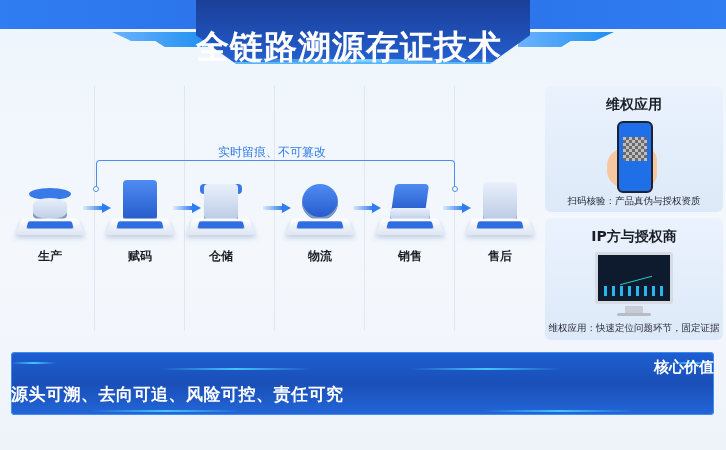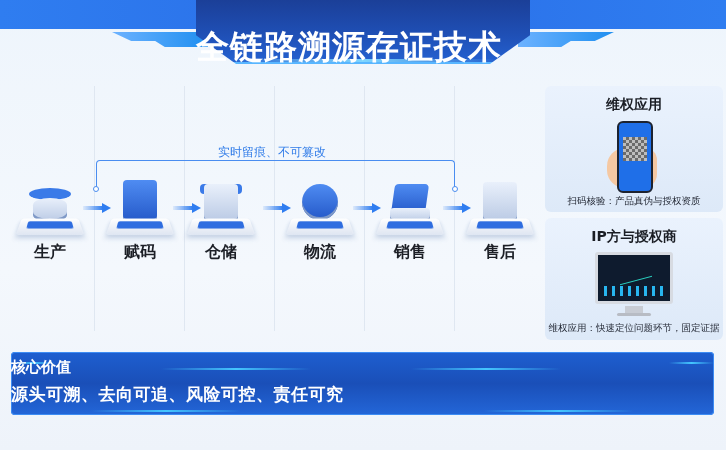--- a/index.html
+++ b/index.html
@@ -50,21 +50,21 @@
   }
   .base::after {
     content: ""; position: absolute; left: 8px; right: 8px; top: 4px; height: 9px;
     background: #2f6de0; border-radius: 2px;
   }
   .obj { position: absolute; left: 22px; bottom: 16px; width: 34px; height: 38px;
     border-radius: 4px; background: linear-gradient(180deg, #e9f0fb, #b9c9e4); box-shadow: inset 0 -3px 0 #7f99c7; }
   .obj.blue { background: linear-gradient(180deg, #4f8cf2, #2458c8); }
   .obj.round { border-radius: 50%; width: 36px; height: 36px; left: 21px; }
   .obj-top { position: absolute; left: 18px; bottom: 50px; width: 42px; height: 12px; border-radius: 50%; background: #3a7ae8; }
-  .step-label { margin-top: 4px; font-size: 16px; color: #1c1f26; font-weight: bold; }
+  .step-label { margin-top: 10px; font-size: 12px; color: #1c1f26; font-weight: bold; }
   .arrow { position: absolute; top: 118px; width: 28px; height: 8px; }
   .arrow::before { content: ""; position: absolute; left: 0; top: 2px; width: 20px; height: 4px; background: linear-gradient(90deg, rgba(47,125,240,.1), #2f7df0); }
   .arrow::after { content: ""; position: absolute; right: 0; top: -1px; border-left: 9px solid #2f7df0; border-top: 5px solid transparent; border-bottom: 5px solid transparent; }
   .card {
     position: absolute; left: 545px; width: 178px; border-radius: 6px;
     background: linear-gradient(180deg, #eaf2fd, #dde9f8); text-align: center;
   }
   .card-title { font-size: 14px; font-weight: bold; color: #1a1d24; margin-top: 10px; }
   .card-caption { font-size: 9.5px; color: #1f2430; position: absolute; left: 0; right: 0; }
   .phone {
@@ -78,21 +78,21 @@
   .monitor .bars { position: absolute; left: 6px; bottom: 5px; right: 6px; height: 10px;
     background: repeating-linear-gradient(90deg, #28b6f0 0 3px, transparent 3px 8px); }
   .stand { position: absolute; left: 80px; top: 88px; width: 18px; height: 8px; background: #c8ccd4; }
   .stand-base { position: absolute; left: 72px; top: 95px; width: 34px; height: 3px; background: #b8bcc4; border-radius: 2px; }
   .core {
     position: absolute; left: 11px; top: 352px; width: 703px; height: 63px; border-radius: 4px;
     background: linear-gradient(180deg, #1e5fd0 0%, #1a4fb8 50%, #2366d8 100%);
     box-shadow: 0 0 0 1px #3d8cf3 inset;
   }
   .core-line { position: absolute; height: 1.5px; background: linear-gradient(90deg, transparent, #44c6ff, transparent); }
-  .core-title { position: absolute; left: 0; right: 0; top: 6px; text-align: left; color: #fff; font-size: 15px; font-weight: bold; }
+  .core-title { position: absolute; left: 0; right: 0; top: 6px; text-align: right; color: #fff; font-size: 15px; font-weight: bold; }
   .core-text { position: absolute; left: 0; right: 0; top: 31px; color: #fff; font-size: 17px; font-weight: bold; letter-spacing: 0.5px; }
 </style>
 </head>
 <body>
 
 <div class="topbar"></div>
 <div class="top-accent-l"></div>
 <div class="top-accent-r"></div>
 <div class="title-plate"></div>
 <div class="title">全链路溯源存证技术</div>

